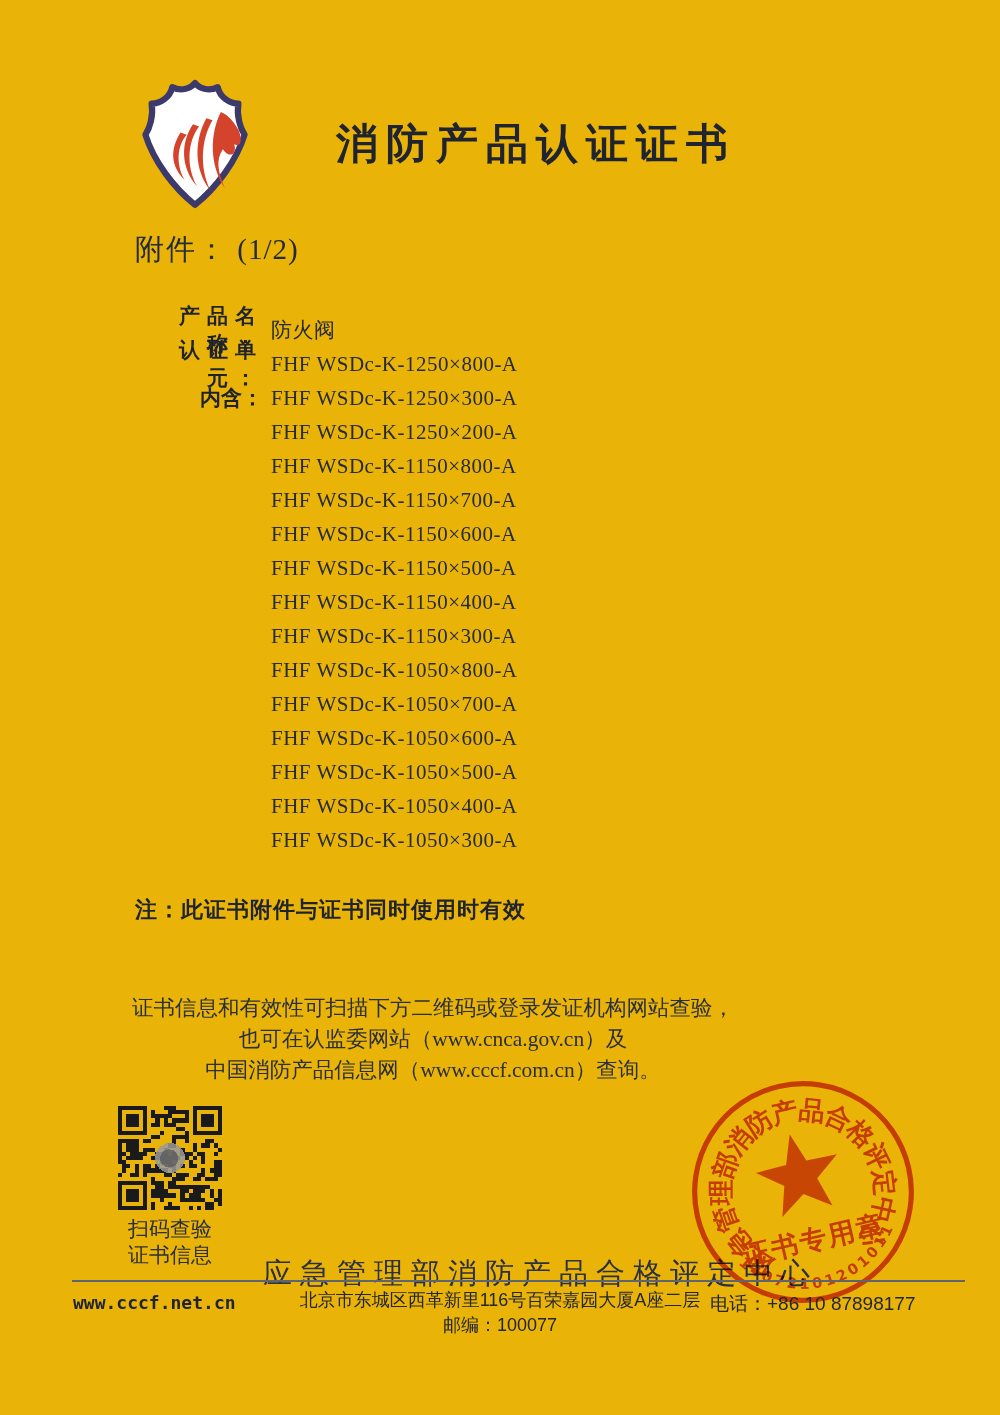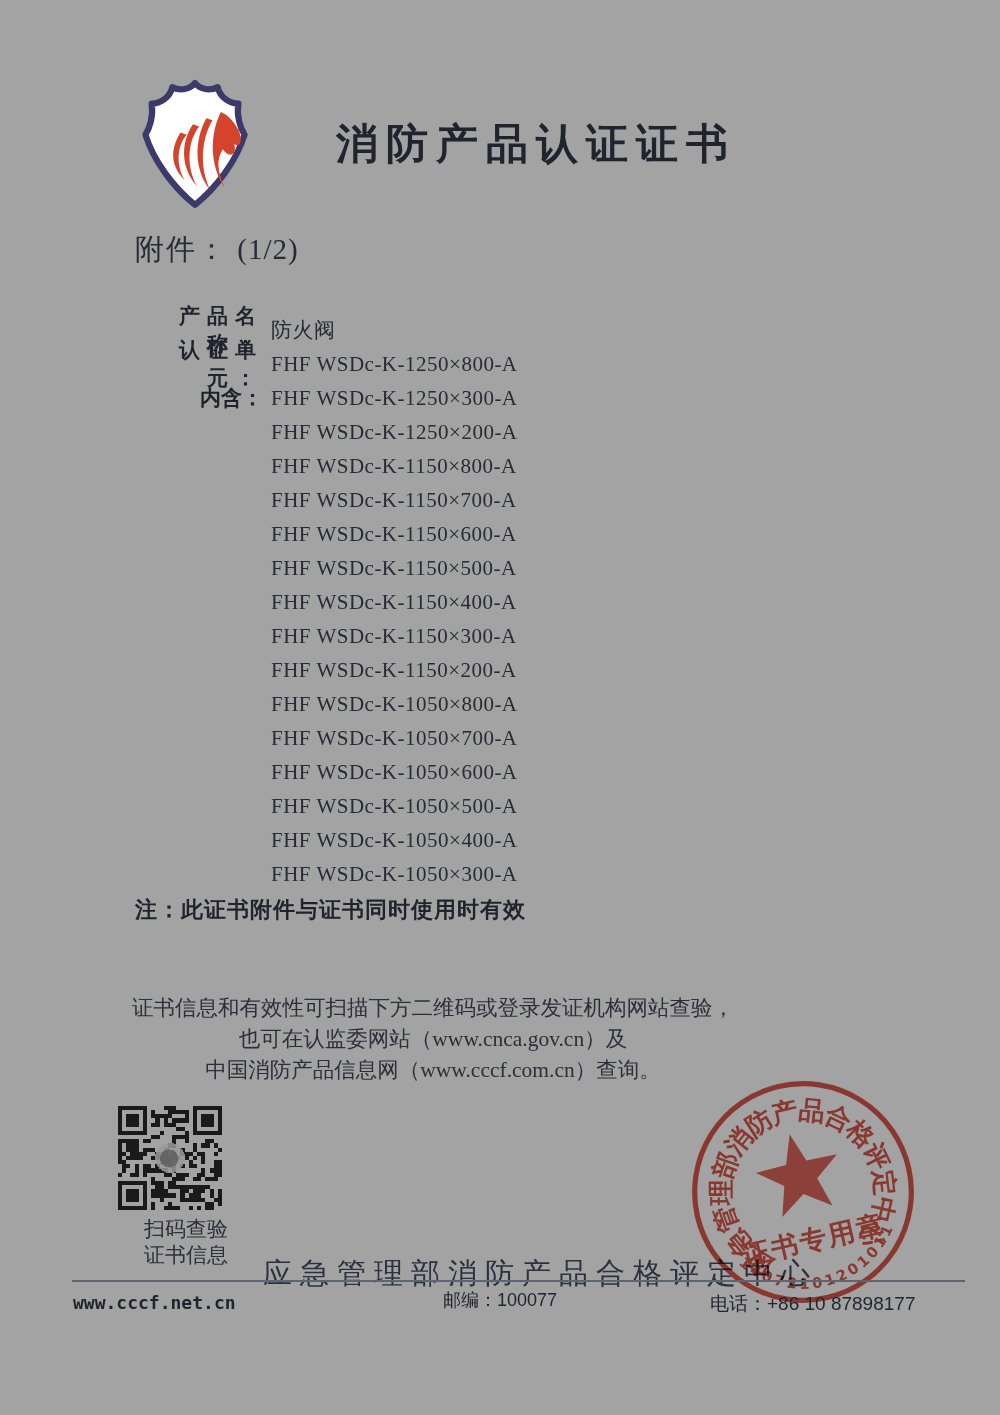--- a/index.html
+++ b/index.html
@@ -4,21 +4,21 @@
 <style>
   :root{
     --stamp-red:#d0392b;
     --logo-navy:#3c3a6b;
     --flame-red:#d4442c;
     --text-dark:#262b36;
   }
   html,body{margin:0;padding:0;background:#e8e8e8;}
   .page{
     position:relative;width:1000px;height:1415px;margin:0 auto;
-    background:#a3a3a3;overflow:hidden;
+    background:#eab308;overflow:hidden;
     font-family:"Liberation Serif","DejaVu Serif",serif;
     color:var(--text-dark);
   }
   
   .logo{position:absolute;left:133px;top:72px;width:124px;height:146px;}
   .title{
     position:absolute;left:336px;top:116px;width:420px;
     font-family:"Liberation Sans","DejaVu Sans",sans-serif;
     font-weight:bold;font-size:42px;letter-spacing:8px;color:#20242e;
   }
@@ -42,21 +42,21 @@
     font-weight:bold;font-size:22px;color:#1f232d;letter-spacing:1px;
   }
   
   .verify{
     position:absolute;left:0;top:993px;width:866px;text-align:center;
     font-size:21.5px;line-height:31px;color:#2a2f3a;
   }
   
   .qr{position:absolute;left:118px;top:1106px;width:104px;height:104px;}
   .qr-caption{
-    position:absolute;left:112px;top:1216px;width:116px;text-align:right;
+    position:absolute;left:112px;top:1216px;width:116px;text-align:center;
     font-size:21px;line-height:26px;color:#2a2f3a;
   }
   
   .issuer{
     position:absolute;left:263px;top:1233px;
     font-size:29px;letter-spacing:8px;font-weight:500;color:#2c3140;margin-top:21px;
   }
   
   .stamp{
     position:absolute;left:678px;top:1067px;width:250px;height:250px;
@@ -150,24 +150,20 @@
         <span class="lbl"></span>
         <span class="val">FHF WSDc-K-1150×500-A</span>
       </div>
     <div class="row">
         <span class="lbl"></span>
         <span class="val">FHF WSDc-K-1150×400-A</span>
       </div>
     <div class="row">
         <span class="lbl"></span>
         <span class="val">FHF WSDc-K-1150×300-A</span>
-      </div>
-    <div class="row">
-        <span class="lbl"></span>
-        <span class="val">FHF WSDc-K-1150×200-A</span>
       </div>
     <div class="row">
         <span class="lbl"></span>
         <span class="val">FHF WSDc-K-1050×800-A</span>
       </div>
     <div class="row">
         <span class="lbl"></span>
         <span class="val">FHF WSDc-K-1050×700-A</span>
       </div>
     <div class="row">
@@ -560,17 +556,18 @@
         <text x="120" y="213" transform="rotate(28 120 120)" class="ser-ch">7</text>
         <text x="120" y="213" transform="rotate(36 120 120)" class="ser-ch">0</text>
         <text x="120" y="213" transform="rotate(44 120 120)" class="ser-ch">4</text>
         <text x="120" y="213" transform="rotate(52 120 120)" class="ser-ch">1</text>
       </g>
   </svg>
 
   <div class="divider"></div>
   <div class="footer-site">www.cccf.net.cn</div>
   <div class="footer-address">
+    <div>北京市东城区西革新里116号百荣嘉园大厦A座二层</div>
     <div>邮编：100077</div>
   </div>
   <div class="footer-phone">电话：+86 10 87898177</div>
 
 </div>
 
 </body></html>

